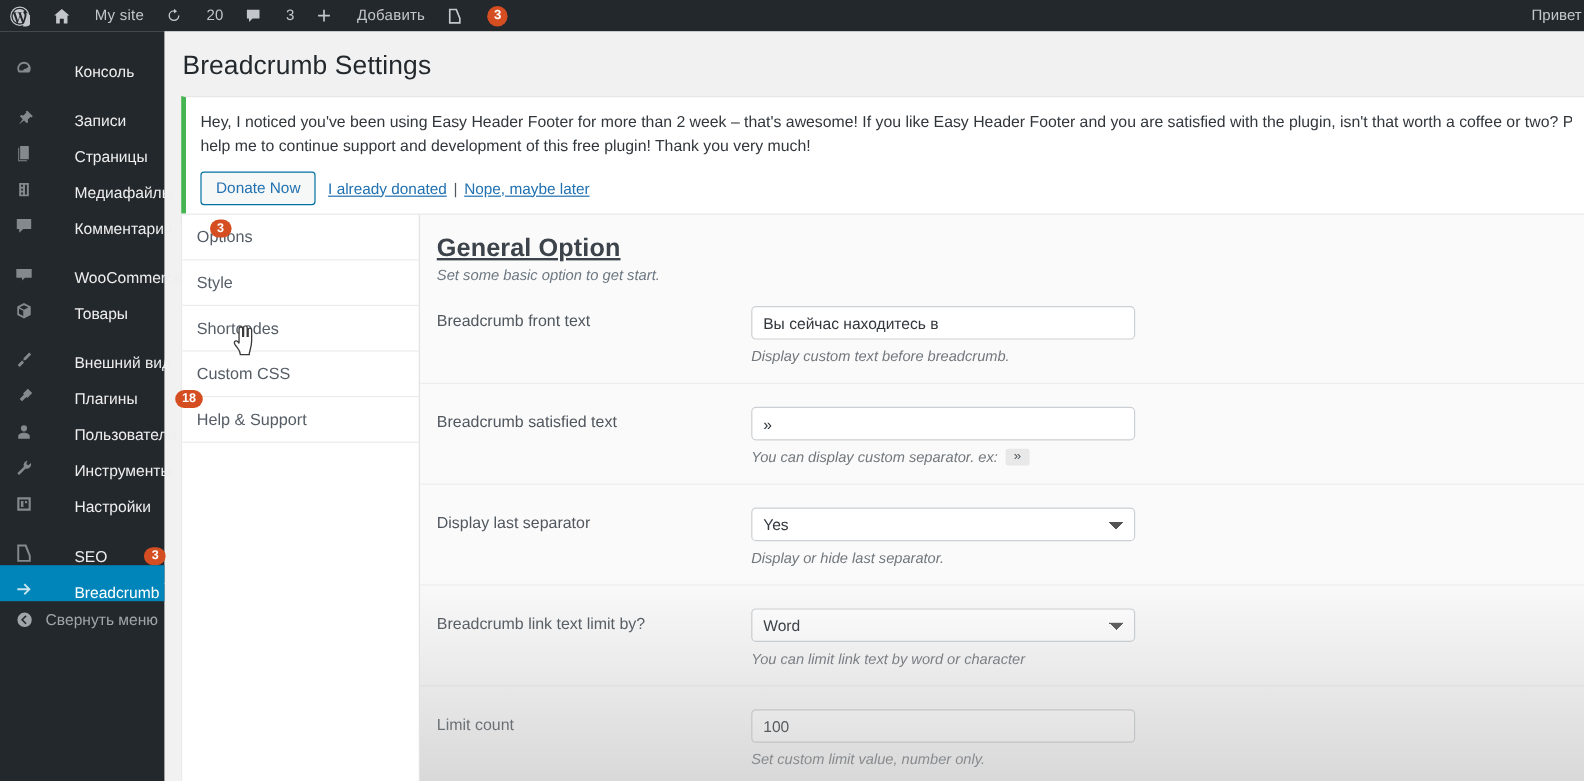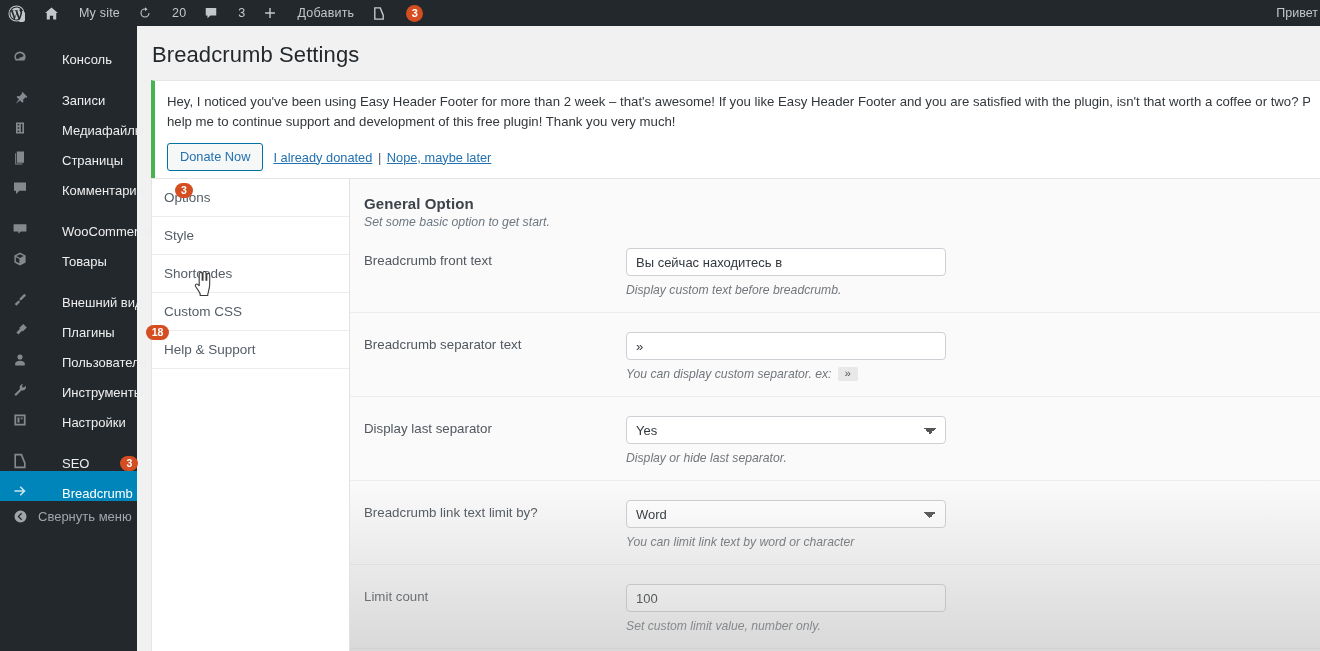--- a/index.html
+++ b/index.html
@@ -169,22 +169,23 @@
 
   #form {
     flex: 1;
     background: #fafafa;
     padding: 16px 0 0 0;
     position: relative;
     overflow: hidden;
   }
   .sec-head { padding: 0 0 0 14px; }
   .sec-title {
-    font-size: 15px; font-weight: 700; color: #3c434a;
+    font-size: 21px; font-weight: 700; color: #3c434a;
     letter-spacing: .1px;
+    text-decoration: underline;
   }
   .sec-sub {
     font-size: 12.3px; font-style: italic; color: #6c7781;
     margin-top: 3px;
   }
   .field-row {
     display: flex; align-items: flex-start;
     padding: 19px 0 15px 14px;
     border-bottom: 1px solid #ededed;
     min-height: 80px;
@@ -317,33 +318,33 @@
       <svg width="16" height="16" viewBox="0 0 20 20">
           <path d="M13.2 2.5 11.8 4l.7.7-3.1 3.2-2.4-.5-1.3 1.3 3 3-4.1 5.4 5.4-4.1 3 3 1.3-1.3-.5-2.4 3.2-3.1.7.7 1.5-1.4z"></path>
         </svg>
     </span>
     <span class="mi-label">Записи</span>
   </div>
 
   <div class="menu-item">
     <span class="mi-icon">
       <svg width="16" height="16" viewBox="0 0 20 20">
+          <path d="M6 2h9v14H6zm-2 2v14h9v-1H5V4z"></path>
+        </svg>
+    </span>
+    <span class="mi-label">Страницы</span>
+  </div>
+
+  <div class="menu-item">
+    <span class="mi-icon">
+      <svg width="16" height="16" viewBox="0 0 20 20">
           <path d="M5 3h10v14H5zM7 5v2h2V5zm0 4v2h2V9zm0 4v2h2v-2zm4-8v10h2V5z"></path>
         </svg>
     </span>
     <span class="mi-label">Медиафайлы</span>
-  </div>
-
-  <div class="menu-item">
-    <span class="mi-icon">
-      <svg width="16" height="16" viewBox="0 0 20 20">
-          <path d="M6 2h9v14H6zm-2 2v14h9v-1H5V4z"></path>
-        </svg>
-    </span>
-    <span class="mi-label">Страницы</span>
   </div>
 
   <div class="menu-item">
     <span class="mi-icon">
       <svg width="16" height="16" viewBox="0 0 20 20">
           <path d="M2.5 3h15v10.5h-8.3L5 17.5v-4H2.5z"></path>
         </svg>
     </span>
     <span class="mi-label">Комментарии</span>
     <span class="mi-count">3</span>
@@ -502,21 +503,21 @@
         <div class="f-label">Breadcrumb front text</div>
         <div class="f-control">
           <input class="f-input" type="text" value="Вы сейчас находитесь в" style="">
           <div class="f-help">
             <span>Display custom text before breadcrumb.</span>
           </div>
         </div>
       </div>
 
       <div class="field-row">
-        <div class="f-label">Breadcrumb separator text</div>
+        <div class="f-label">Breadcrumb satisfied text</div>
         <div class="f-control">
           <input class="f-input" type="text" value="»" style="">
           <div class="f-help">
             <span>You can display custom separator. ex:</span>
             <code class="ex">»</code>
           </div>
         </div>
       </div>
 
       <div class="field-row">

